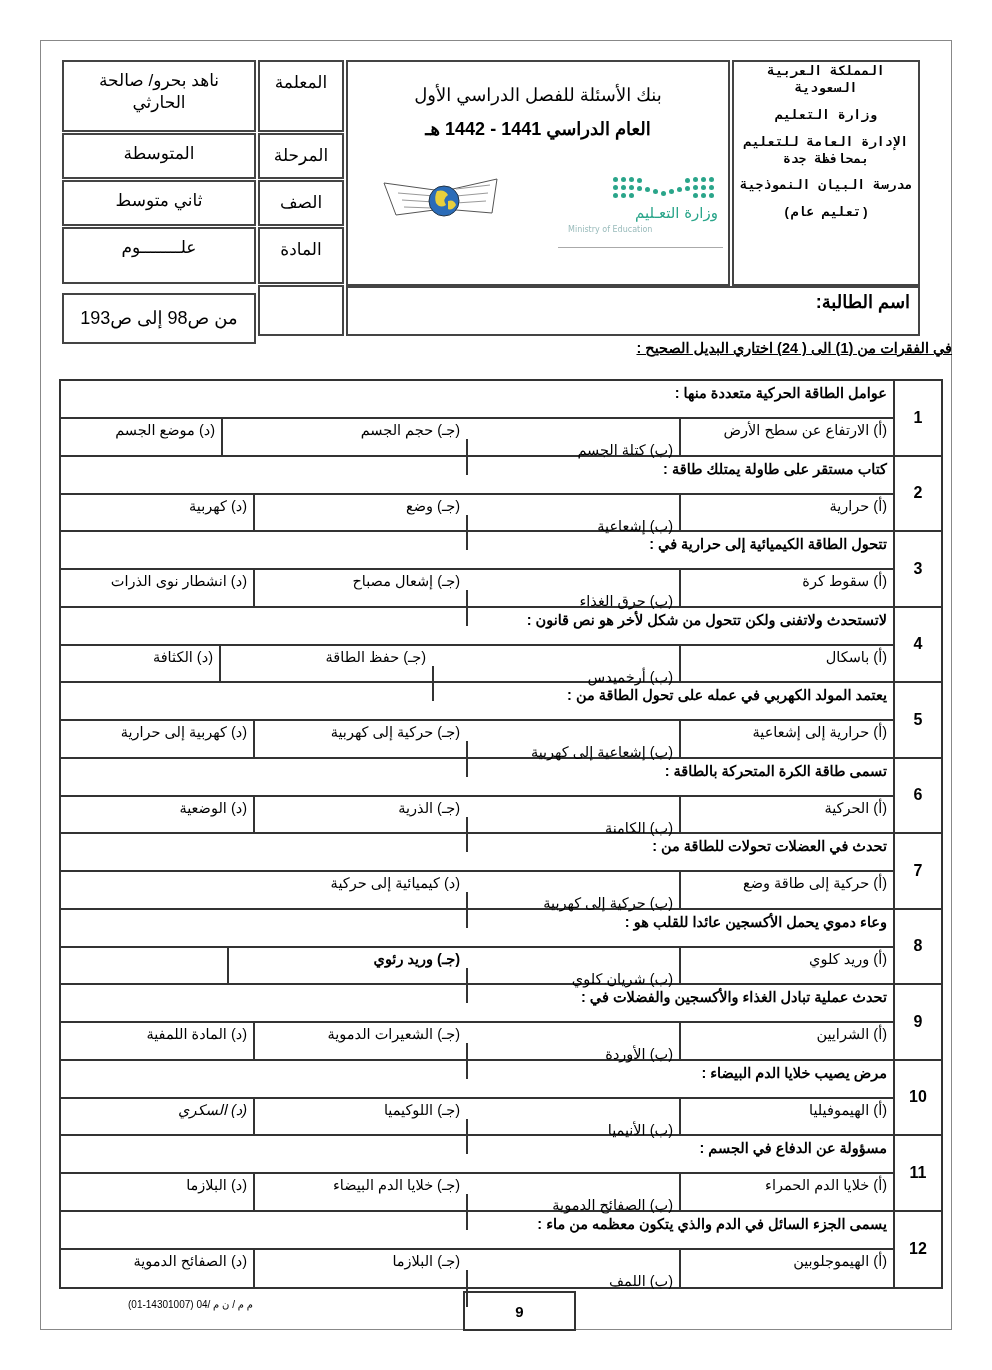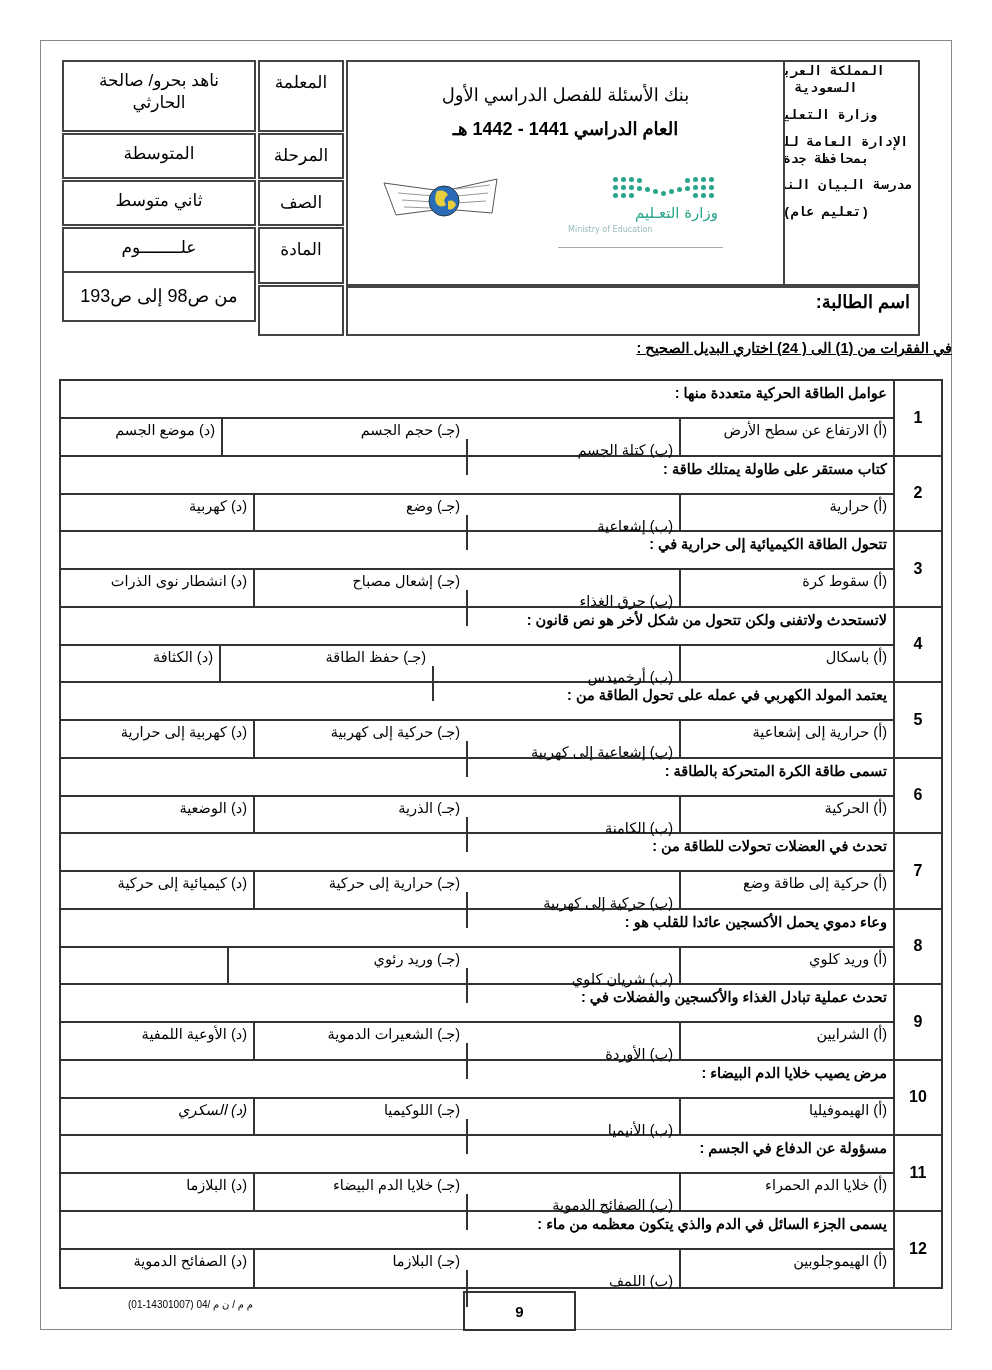--- a/index.html
+++ b/index.html
@@ -1,21 +1,21 @@
 <!DOCTYPE html>
 <html><head>
 <meta charset="utf-8">
 <style>
   html, body { margin:0; padding:0; background:#ffffff; }
   body { width:992px; height:1370px; position:relative; font-family:"DejaVu Sans", sans-serif; color:#000; overflow:hidden; }
   .page-frame { position:absolute; left:40px; top:40px; width:912px; height:1290px; border:1px solid #888; box-sizing:border-box; }
   .cell { position:absolute; border:2px solid #444; box-sizing:border-box; background:#fff; }
   .ministry-block { left:732px; top:60px; width:188px; height:226px; text-align:center; direction:rtl; font-family:Liberation Mono, monospace; font-weight:bold; font-size:13px; line-height:1.3; padding-top:2px; }
   .ministry-block div { margin-bottom:10px; }
-  .center-block { left:346px; top:60px; width:439px; height:226px; }
+  .center-block { left:346px; top:60px; width:384px; height:226px; }
   .bank-title { position:absolute; top:22px; width:100%; text-align:center; direction:rtl; font-family:"Liberation Sans", sans-serif; font-size:18px; }
   .year-line { position:absolute; top:56px; width:100%; text-align:center; direction:rtl; font-family:"Liberation Sans", sans-serif; font-size:18px; font-weight:bold; }
   .logo-moe { position:absolute; left:210px; top:115px; width:170px; height:74px; }
   .moe-dots { position:absolute; left:55px; top:0; width:110px; height:22px; }
   .moe-dots span { position:absolute; width:5px; height:5px; border-radius:50%; background:#2aa58a; }
   .moe-text { position:absolute; right:10px; top:27px; font-size:15px; color:#2aa58a; direction:rtl; font-family:"DejaVu Sans", sans-serif; }
   .moe-en { position:absolute; left:10px; top:48px; font-size:8px; color:#9bb; font-family:"DejaVu Sans", sans-serif; }
   .moe-line { position:absolute; left:0; top:70px; width:165px; height:1px; background:#aaa; }
   .logo-globe { position:absolute; left:34px; top:115px; width:118px; height:44px; }
   .label-cell { text-align:center; direction:rtl; font-family:"Liberation Sans", sans-serif; font-size:17px; padding-top:10px; }
@@ -113,21 +113,21 @@
   <div class="cell label-cell" style="left:258px;top:60px;width:86px;height:72px;">المعلمة</div>
   <div class="cell label-cell" style="left:258px;top:133px;width:86px;height:46px;">المرحلة</div>
   <div class="cell label-cell" style="left:258px;top:180px;width:86px;height:46px;">الصف</div>
   <div class="cell label-cell" style="left:258px;top:227px;width:86px;height:57px;">المادة</div>
   <div class="cell label-cell" style="left:258px;top:285px;width:86px;height:51px;"></div>
 
   <div class="cell value-cell" style="left:62px;top:60px;width:194px;height:72px;padding-left:24px;padding-right:24px;">ناهد بحرو/ صالحة الحارثي</div>
   <div class="cell value-cell" style="left:62px;top:133px;width:194px;height:46px;">المتوسطة</div>
   <div class="cell value-cell" style="left:62px;top:180px;width:194px;height:46px;">ثاني متوسط</div>
   <div class="cell value-cell" style="left:62px;top:227px;width:194px;height:57px;">علــــــــوم</div>
-  <div class="cell value-cell" style="left:62px;top:271px;width:194px;height:51px;font-size:18px;padding-top:12px;">من ص98 إلى ص193</div>
+  <div class="cell value-cell" style="left:62px;top:293px;width:194px;height:51px;font-size:18px;padding-top:12px;">من ص98 إلى ص193</div>
 
   <div class="cell student-name">
     <span>اسم الطالبة:</span>
   </div>
 </div>
 
 <div class="instructions">في الفقرات من (1) الى ( 24) اختاري البديل الصحيح :</div>
 
 <div class="qtable" id="qtable">
     <div class="qblock">
@@ -189,41 +189,40 @@
         <div class="opt o3" style="width: 213px;">(جـ)  الذرية</div>
         <div class="opt o4" style="flex: 1 1 auto; border-left: none;">(د) الوضعية</div>
       </div>
     </div>
     <div class="qblock">
       <div class="qnum">7</div>
       <div class="qtext">تحدث في العضلات تحولات للطاقة من :</div>
       <div class="opts">
         <div class="opt o1" style="width: 214px; border-left: 2px solid rgb(51, 51, 51);">(أ) حركية إلى طاقة وضع</div>
         <div class="opt o2" style="width: 213px;">(ب) حركية  إلى كهربية</div>
-        <div class="opt o3" style="width: 213px;">(جـ) حرارية إلى حركية</div>
         <div class="opt o4" style="flex: 1 1 auto; border-left: none;">(د) كيميائية إلى حركية</div>
       </div>
     </div>
     <div class="qblock">
       <div class="qnum">8</div>
       <div class="qtext">وعاء دموي يحمل الأكسجين عائدا للقلب هو :</div>
       <div class="opts">
         <div class="opt o1" style="width: 214px; border-left: 2px solid rgb(51, 51, 51);">(أ) وريد كلوي</div>
         <div class="opt o2" style="width: 213px;">(ب) شريان كلوي</div>
-        <div class="opt o3" style="width: 239px;">(جـ) وريد رئوي</div>
+        <div class="opt o3" style="width: 239px; font-weight: bold;">(جـ) وريد رئوي</div>
       </div>
     </div>
     <div class="qblock">
       <div class="qnum">9</div>
       <div class="qtext">تحدث عملية تبادل الغذاء والأكسجين والفضلات في :</div>
       <div class="opts">
         <div class="opt o1" style="width: 214px; border-left: 2px solid rgb(51, 51, 51);">(أ) الشرايين</div>
         <div class="opt o2" style="width: 213px;">(ب) الأوردة</div>
         <div class="opt o3" style="width: 213px;">(جـ) الشعيرات الدموية</div>
-        <div class="opt o4" style="flex: 1 1 auto; border-left: none;">(د) الأوعية اللمفية</div>
+        <div class="opt o4" style="flex: 1 1 auto; border-left: none;">(د) المادة اللمفية</div>
       </div>
     </div>
     <div class="qblock">
       <div class="qnum">10</div>
       <div class="qtext">مرض يصيب خلايا الدم البيضاء :</div>
       <div class="opts">
         <div class="opt o1" style="width: 214px; border-left: 2px solid rgb(51, 51, 51);">(أ) الهيموفيليا</div>
         <div class="opt o2" style="width: 213px;">(ب) الأنيميا</div>
         <div class="opt o3" style="width: 213px; text-align: right;">(جـ) اللوكيميا</div>
         <div class="opt o4" style="flex: 1 1 auto; border-left: none; font-style: italic;">(د) السكري</div>

